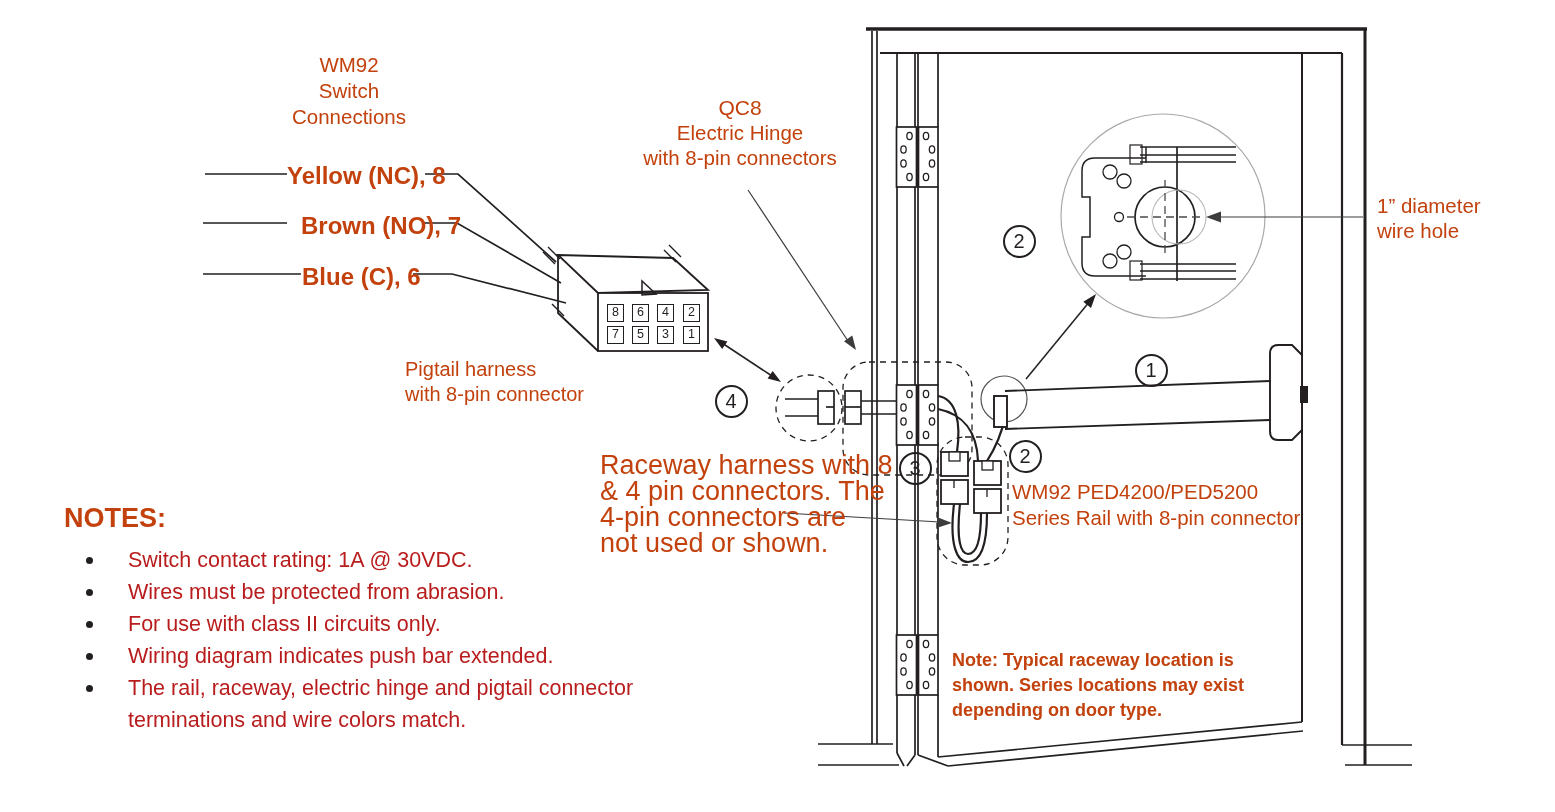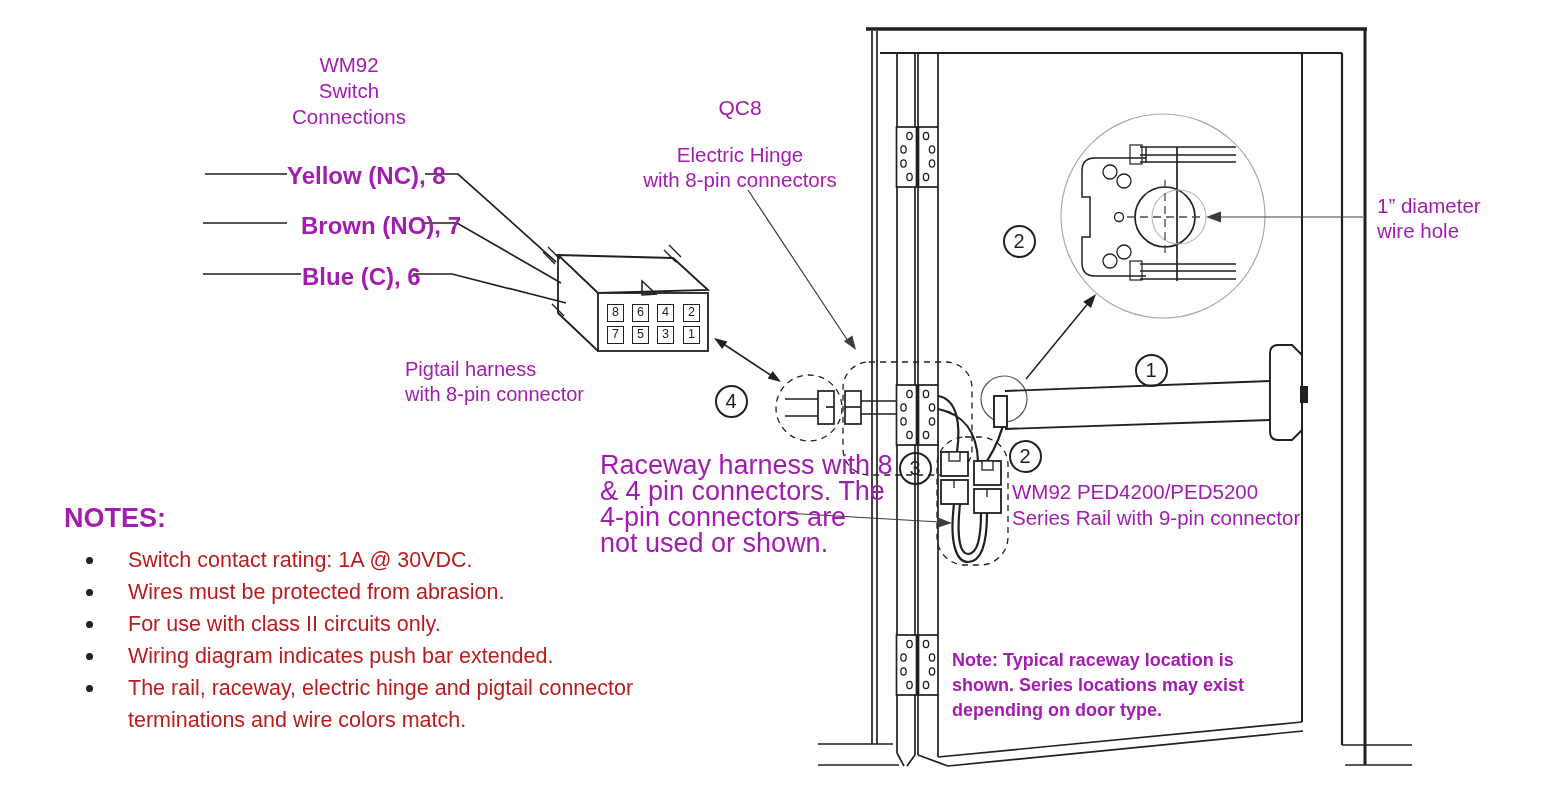--- a/index.html
+++ b/index.html
@@ -1,29 +1,29 @@
 <!DOCTYPE html>
 <html><head>
 <meta charset="utf-8">
 <style>
   html,body{margin:0;padding:0;background:#ffffff;}
   .canvas{
     position:relative;width:1555px;height:812px;background:#fff;overflow:hidden;
     font-family:"Liberation Sans", sans-serif;color:#231f20;
   }
   .canvas svg{position:absolute;left:0;top:0;}
-  .lbl{position:absolute;white-space:nowrap;color:#a21caf;}
+  .lbl{position:absolute;white-space:nowrap;color:#c2410c;}
   .center{text-align:center;}
   .switch-title{left:268px;top:52px;width:162px;font-size:20.5px;line-height:26px;}
   .wire-lbl{font-size:24px;font-weight:bold;}
   .wire-y{left:287px;top:162px;}
   .wire-b{left:301px;top:212px;}
   .wire-c{left:302px;top:263px;}
   .qc8{left:630px;top:95px;width:220px;font-size:20.5px;line-height:25px;}
-  .qc8 .l1{margin-bottom:22px;font-size:21px;}
+  .qc8 .l1{margin-bottom:0;font-size:21px;}
   .pigtail-lbl{left:405px;top:344px;font-size:20px;line-height:25px;margin-top:13px;}
   .raceway-lbl{left:600px;top:452px;font-size:27px;line-height:26px;}
   .rail-lbl{left:1012px;top:479px;font-size:20.5px;line-height:26px;}
   .wirehole-lbl{left:1377px;top:193px;font-size:20.5px;line-height:25px;}
   .door-note{left:952px;top:648px;font-size:18px;line-height:25px;font-weight:bold;}
   .notes-h{left:64px;top:503px;font-size:27px;font-weight:bold;}
   .notes-list{position:absolute;left:76px;top:544px;width:614px;margin:0;padding:0;list-style:none;}
   .notes-list li{position:relative;padding-left:52px;font-size:21.5px;line-height:32px;color:#b91c1c;}
   .notes-list li::before{content:"";position:absolute;left:10px;top:13px;width:7px;height:7px;border-radius:50%;background:#231f20;}
   .callout{position:absolute;width:33px;height:33px;border:2.2px solid #231f20;border-radius:50%;
@@ -252,21 +252,21 @@
 
   <div class="lbl raceway-lbl">
     <div>Raceway harness with 8</div>
     <div>&amp; 4 pin connectors. The</div>
     <div>4-pin connectors are</div>
     <div>not used or shown.</div>
   </div>
 
   <div class="lbl rail-lbl">
     <div>WM92 PED4200/PED5200</div>
-    <div>Series Rail with 9-pin connector</div>
+    <div>Series Rail with 8-pin connector</div>
   </div>
 
   <div class="lbl wirehole-lbl">
     <div>1” diameter</div>
     <div>wire hole</div>
   </div>
 
   <div class="lbl door-note">
     <div>Note: Typical raceway location is</div>
     <div>shown. Series locations may exist</div>

